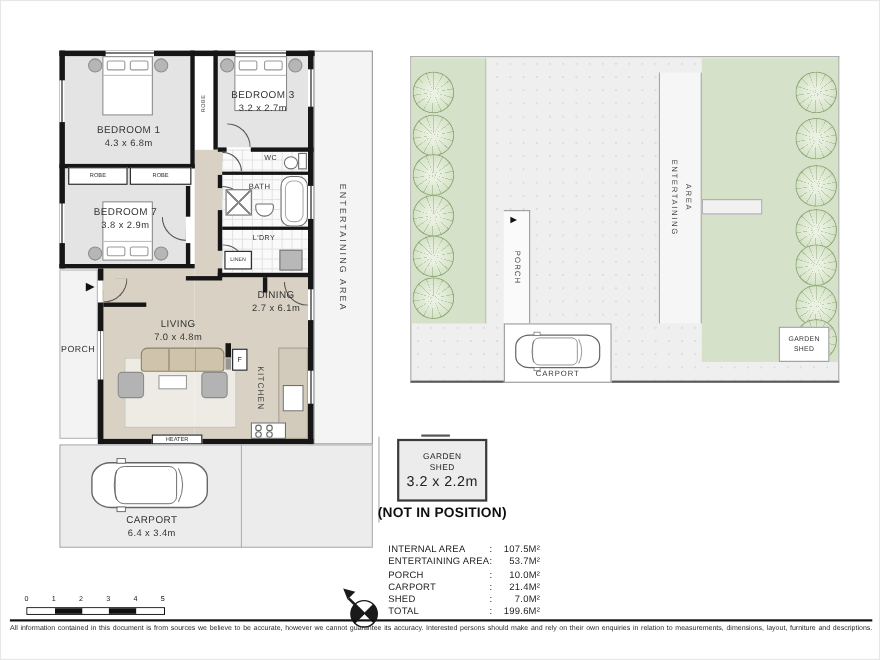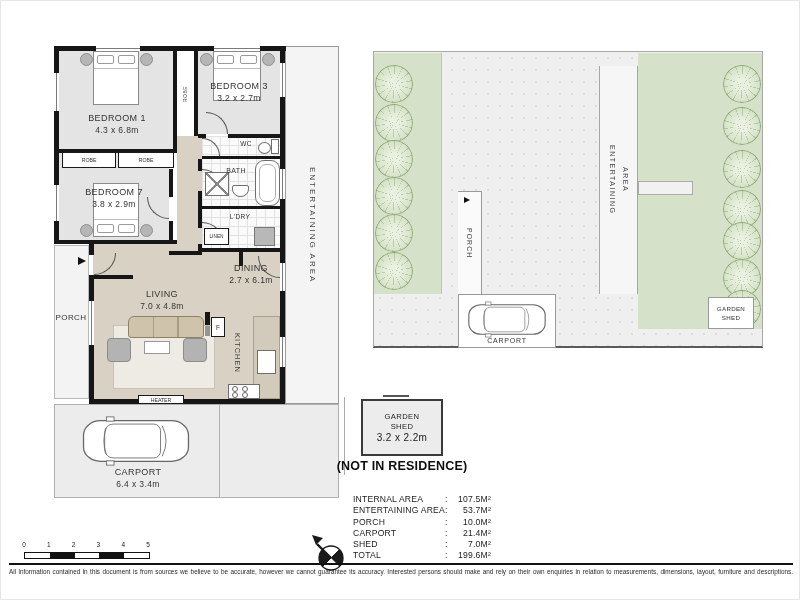--- a/index.html
+++ b/index.html
@@ -264,23 +264,23 @@
   <div class="siteblock" style="left:707px;top:296px;width:46px;height:32px;display:flex;flex-direction:column;align-items:center;justify-content:center;font-size:6.2px;color:#333;line-height:1.5;letter-spacing:.3px">
     <span>GARDEN</span>
     <span>SHED</span>
   </div>
 
   <div class="abs" style="left:343px;top:396px;width:1px;height:78px;background:#aaa"></div>
   <div class="abs" style="left:382px;top:394px;width:26px;height:2px;background:#555"></div>
   <div class="shedbox" style="left:360px;top:398px;width:82px;height:57px;font-size:7.6px;letter-spacing:.4px">
     <span>GARDEN</span>
     <span>SHED</span>
-    <span style="font-size:10px">3.2 x 2.2m</span>
-  </div>
-  <div class="note" style="left:401px;top:458px">(NOT IN RESIDENCE)</div>
+    <span style="font-size:13px">3.2 x 2.2m</span>
+  </div>
+  <div class="note" style="left:401px;top:458px">(NOT IN POSITION)</div>
 
   <div class="abs" style="left:352px;top:493px;width:138px">
     <div class="arow">
         <span class="al">INTERNAL AREA</span>
         <span class="as">:</span>
         <span class="av">107.5M²</span>
       </div>
     <div class="arow">
         <span class="al">ENTERTAINING AREA</span>
         <span class="as">:</span>

